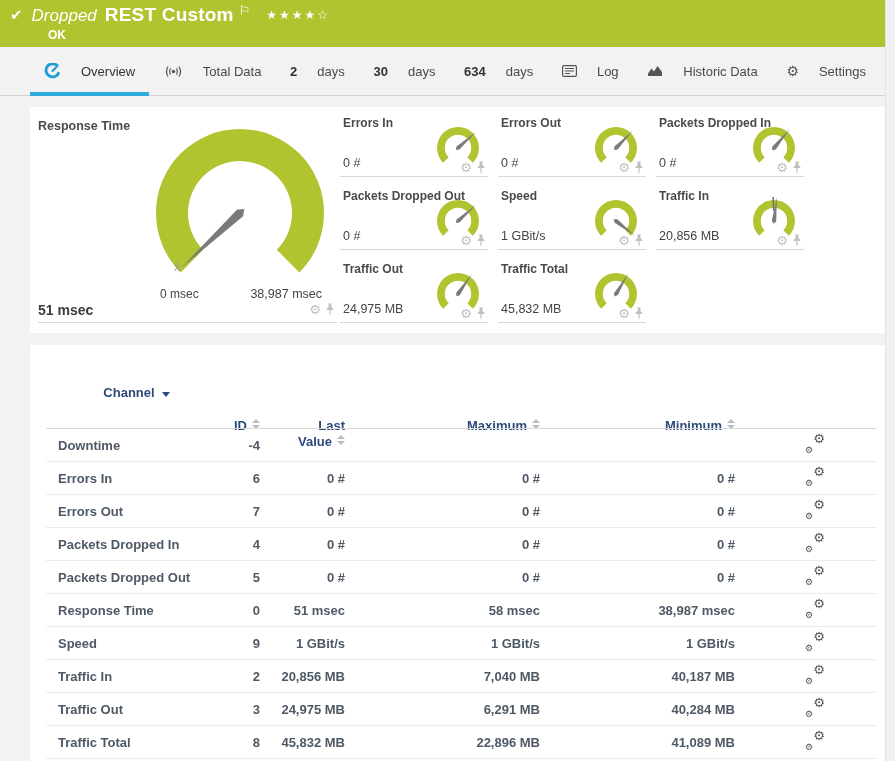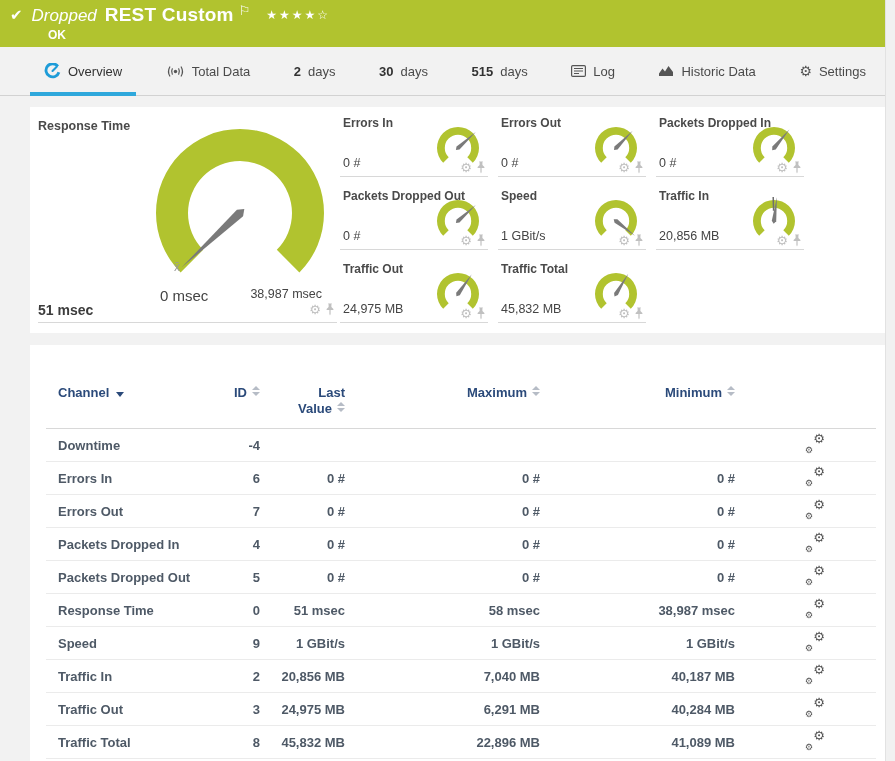--- a/index.html
+++ b/index.html
@@ -14,51 +14,51 @@
   .h-line1{position:absolute;left:10px;top:4px;display:flex;align-items:baseline;}
   .h-check{font-size:15px;font-weight:bold;margin-right:9px;position:relative;top:-1px;}
   .h-sensor{font-style:italic;font-size:17px;margin-right:8px;}
   .h-title{font-size:19px;font-weight:bold;letter-spacing:.2px;}
   .h-flag{font-size:13px;margin-left:5px;position:relative;top:-6px;}
   .h-stars{font-size:12px;letter-spacing:2px;margin-left:16px;position:relative;top:-2px;}
   .h-status{position:absolute;left:48px;top:28px;font-size:12px;font-weight:bold;}
   
   .tabbar{position:absolute;left:0;top:47px;width:886px;height:48px;border-bottom:1px solid #d2d2d2;}
   .tabs{position:absolute;left:30px;right:6px;top:0;bottom:0;display:flex;justify-content:space-between;align-items:stretch;}
-  .tab{display:flex;align-items:center;gap:7px;position:relative;padding:0 14px;font-size:13px;color:#4a4a4a;cursor:pointer;}
+  .tab{display:flex;align-items:center;gap:20px;position:relative;padding:0 14px;font-size:13px;color:#4a4a4a;cursor:pointer;}
   .tab .tab-num{color:#333;font-weight:bold;}
   .tab.active{color:#333;}
   .tab.active::after{content:"";position:absolute;left:0;right:0;bottom:-1px;height:4px;background:#2fa8dc;}
   .tab-ic{display:inline-flex;align-items:center;}
   .gearGlyph{font-size:14px;color:#555;line-height:1;}
   
   .gaugepanel{position:absolute;left:30px;top:107px;width:856px;height:226px;background:#fff;}
   .maincell{position:absolute;left:8px;top:4px;width:299px;height:211px;border-bottom:1px solid #d8d8d8;}
   .mc-title{position:absolute;left:0;top:8px;font-size:12.5px;font-weight:bold;color:#4a4a4a;}
   .mc-svg{position:absolute;left:110px;top:10px;width:184px;height:176px;}
   .mc-avg{position:absolute;left:136px;top:149px;font-size:12px;color:#9a9a9a;}
-  .mc-min{position:absolute;left:122px;top:176px;font-size:15px;color:#444;}
+  .mc-min{position:absolute;left:122px;top:176px;font-size:12px;color:#444;}
   .mc-max{position:absolute;right:15px;top:176px;font-size:12.5px;color:#444;}
   .mc-value{position:absolute;left:0;bottom:4px;font-size:14px;font-weight:bold;color:#3c3c3c;}
   .mini-icons{display:flex;gap:4px;align-items:center;}
   .mc-icons{position:absolute;right:2px;bottom:6px;}
   .pgear{font-size:13px;color:#c0c0c0;line-height:1;cursor:pointer;}
   .pin-svg{cursor:pointer;}
   .scell{position:absolute;width:148px;height:68px;border-bottom:1px solid #d8d8d8;background:#fff;}
   .sc-title{position:absolute;left:3px;top:8px;font-size:12px;font-weight:bold;color:#4a4a4a;white-space:nowrap;}
   .sc-value{position:absolute;left:3px;bottom:6px;font-size:12.5px;color:#444;}
   .sc-svg{position:absolute;right:0;top:12px;width:60px;height:56px;}
   .sc-icons{position:absolute;right:2px;bottom:2px;}
   
   .tablepanel{position:absolute;left:30px;top:345px;width:856px;height:416px;background:#fff;overflow:hidden;}
   .thead{position:absolute;left:0;top:0;right:0;height:84px;}
   .theadrow{display:grid;grid-template-columns:185px 45px 85px 195px 195px 1fr;padding-top:40px;}
   .th{font-size:13px;line-height:16px;font-weight:bold;color:#2b4a7a;cursor:pointer;}
-  .th-ch{padding-left:28px;text-align:left;}
-  .th-num{text-align:right;}
+  .th-ch{padding-left:28px;text-align:center;}
+  .th-num{text-align:right;margin-top:33px;}
   .thead::after{content:"";position:absolute;left:16px;right:10px;bottom:0;border-bottom:1px solid #d8d8d8;}
   .sort{display:inline-block;margin-left:5px;vertical-align:1px;}
   .sort i{display:block;width:0;height:0;border-left:4px solid transparent;border-right:4px solid transparent;}
   .sort .su{border-bottom:4px solid #b6bcc6;margin-bottom:2px;}
   .sort .sd{border-top:4px solid #b6bcc6;}
   .arrsolid{display:inline-block;width:0;height:0;border-left:4.5px solid transparent;border-right:4.5px solid transparent;border-top:5px solid #2b4a7a;margin-left:7px;}
   .tbody{position:absolute;left:0;top:84px;right:0;font-weight:bold;}
   .trow{display:grid;grid-template-columns:185px 45px 85px 195px 195px 1fr;height:33px;align-items:center;position:relative;cursor:pointer;}
   .trow::after{content:"";position:absolute;left:16px;right:10px;bottom:0;border-bottom:1px solid #ebebeb;}
   .c{font-size:13px;color:#4e5966;}
@@ -115,21 +115,21 @@
     <b class="tab-num">2</b>
     <span class="tab-label">days</span>
   </div>
       <div class="tab">
 
     <b class="tab-num">30</b>
     <span class="tab-label">days</span>
   </div>
       <div class="tab">
 
-    <b class="tab-num">515</b>
+    <b class="tab-num">634</b>
     <span class="tab-label">days</span>
   </div>
       <div class="tab">
     <span class="tab-ic">
           <svg width="15" height="12" viewBox="0 0 15 12">
             <rect x="0.6" y="0.6" width="13.8" height="10.8" rx="1.2" fill="none" stroke="#555" stroke-width="1.2"></rect>
             <path stroke="#555" stroke-width="1" fill="none" d="M3 3.5 H12 M3 6 H12 M3 8.5 H8"></path>
           </svg>
         </span>
 

